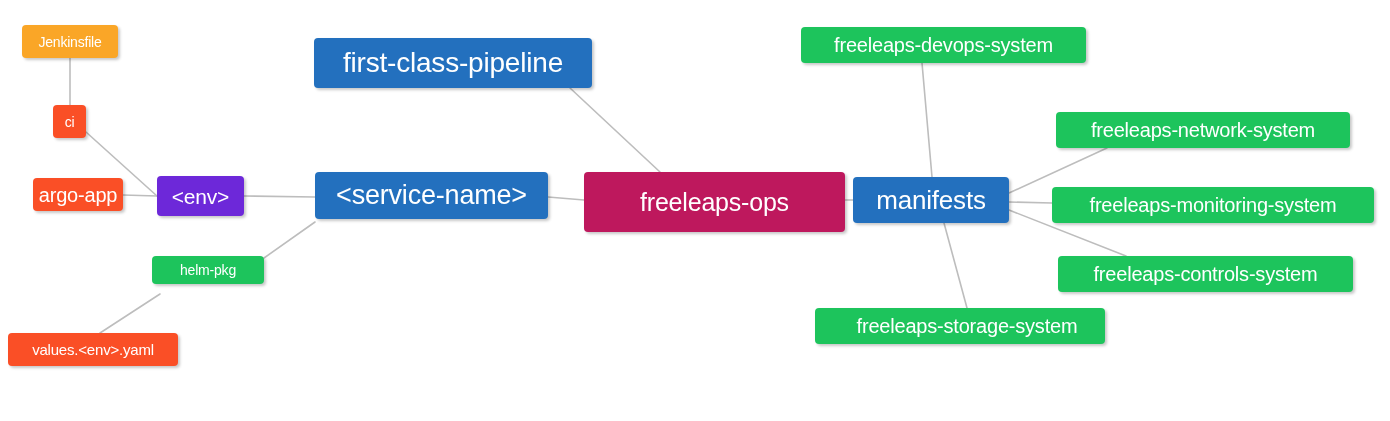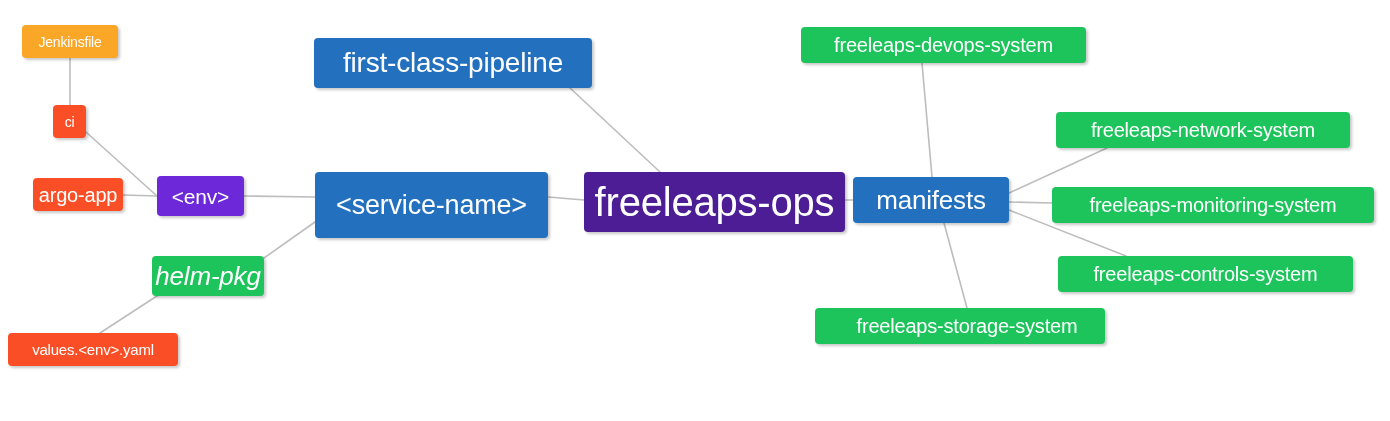--- a/index.html
+++ b/index.html
@@ -74,33 +74,33 @@
       </div>
       <div class="node" style="left: 53px; top: 105px; width: 33px; height: 33px; background: rgb(250, 79, 38); font-size: 14px;">
         <span class="node-label">ci</span>
       </div>
       <div class="node" style="left: 33px; top: 178px; width: 90px; height: 33px; background: rgb(250, 79, 38); font-size: 20px;">
         <span class="node-label">argo-app</span>
       </div>
       <div class="node" style="left: 157px; top: 176px; width: 87px; height: 40px; background: #6d28d9; font-size: 21px;">
         <span class="node-label">&lt;env&gt;</span>
       </div>
-      <div class="node" style="left: 152px; top: 256px; width: 112px; height: 40px; background: rgb(29, 196, 92); font-size: 26px; font-style: italic;">
+      <div class="node" style="left: 152px; top: 256px; width: 112px; height: 28px; background: rgb(29, 196, 92); font-size: 14px;">
         <span class="node-label">helm-pkg</span>
       </div>
       <div class="node" style="left: 8px; top: 333px; width: 170px; height: 33px; background: rgb(250, 79, 38); font-size: 15px;">
         <span class="node-label">values.&lt;env&gt;.yaml</span>
       </div>
       <div class="node" style="left: 314px; top: 38px; width: 278px; height: 50px; background: rgb(35, 112, 190); font-size: 28px;">
         <span class="node-label">first-class-pipeline</span>
       </div>
-      <div class="node" style="left: 315px; top: 172px; width: 233px; height: 66px; background: rgb(35, 112, 190); font-size: 27px;">
+      <div class="node" style="left: 315px; top: 172px; width: 233px; height: 47px; background: rgb(35, 112, 190); font-size: 27px;">
         <span class="node-label">&lt;service-name&gt;</span>
       </div>
-      <div class="node" style="left: 584px; top: 172px; width: 261px; height: 60px; background: #4c1d95; font-size: 40px;">
+      <div class="node" style="left: 584px; top: 172px; width: 261px; height: 60px; background: #be185d; font-size: 25px;">
         <span class="node-label">freeleaps-ops</span>
       </div>
       <div class="node" style="left: 853px; top: 177px; width: 156px; height: 46px; background: rgb(35, 112, 190); font-size: 26px; justify-content: flex-end;">
         <span class="node-label">manifests</span>
       </div>
       <div class="node" style="left: 801px; top: 27px; width: 285px; height: 36px; background: rgb(29, 196, 92); font-size: 20px;">
         <span class="node-label">freeleaps-devops-system</span>
       </div>
       <div class="node" style="left: 1056px; top: 112px; width: 294px; height: 36px; background: rgb(29, 196, 92); font-size: 20px;">
         <span class="node-label">freeleaps-network-system</span>

